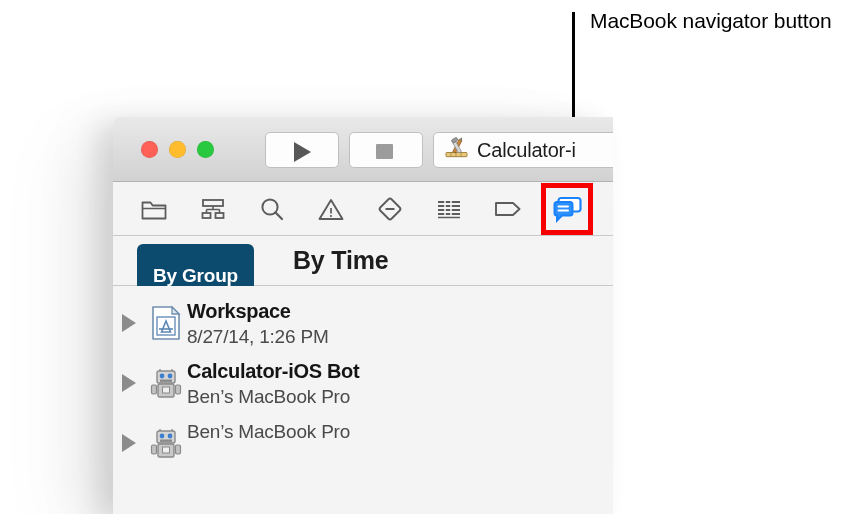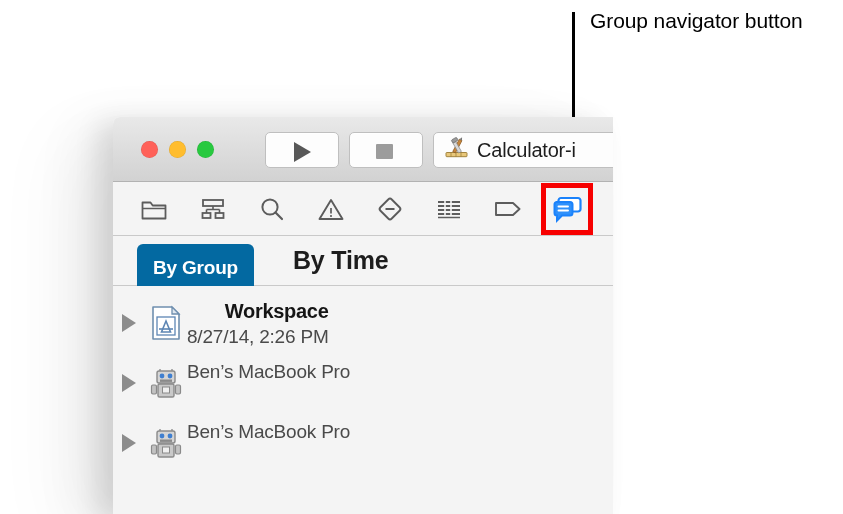--- a/index.html
+++ b/index.html
@@ -168,22 +168,22 @@
     height: 49px;
     background: #f4f4f4;
     border-bottom: 1px solid #c9c9c9;
   }
   #seg-by-group {
     position: absolute;
     left: 24px;
     top: 8px;
     height: 32px;
     line-height: 32px;
-    padding: 8px 16px;
-    background: #0369a1;
+    padding: 16px 16px;
+    background: #0c4a6e;
     color: #ffffff;
     border-radius: 6px;
     font-size: 19px;
     font-weight: bold;
     letter-spacing: -0.2px;
   }
   #seg-by-time {
     position: absolute;
     left: 180px;
     top: 8px;
@@ -198,21 +198,20 @@
   
   #report-list {
     position: relative;
     background: #f4f4f4;
     height: 230px;
     padding-top: 8px;
   }
   .list-row {
     position: relative;
     height: 60px;
-    text-align: right;
   }
   .disclosure {
     position: absolute;
     left: 9px;
     top: 20px;
     width: 0; height: 0;
     border-left: 14px solid #8c8c8c;
     border-top: 9px solid transparent;
     border-bottom: 9px solid transparent;
   }
@@ -238,21 +237,21 @@
   .row-sub {
     font-size: 19px;
     color: #4a4a4a;
     letter-spacing: -0.2px;
     line-height: 25px;
   }
 </style>
 </head>
 <body>
 
-<div id="callout-label">Group navigator button</div>
+<div id="callout-label">MacBook navigator button</div>
 <div id="callout-line"></div>
 
 <div id="window">
 
   <div id="titlebar">
     <div class="traffic-light" id="tl-close"></div>
     <div class="traffic-light" id="tl-min"></div>
     <div class="traffic-light" id="tl-max"></div>
 
     <div class="tb-btn" id="run-button">
@@ -366,39 +365,40 @@
       <div class="disclosure"></div>
       <svg class="row-icon" viewBox="0 0 34 36">
         <path d="M4 2 H23 L30 9 V34 H4 Z" fill="#ffffff" stroke="#6f8faf" stroke-width="1.6" stroke-linejoin="round"></path>
         <path d="M23 2 V9 H30 Z" fill="#dfe7ef" stroke="#6f8faf" stroke-width="1.3"></path>
         <rect x="8" y="12" width="18" height="18" fill="none" stroke="#5d86b4" stroke-width="1.3"></rect>
         <path d="M17 16 L21.5 27 H12.5 Z" fill="none" stroke="#5d86b4" stroke-width="1.6"></path>
         <line x1="10" y1="24" x2="24" y2="24" stroke="#5d86b4" stroke-width="1.6"></line>
       </svg>
       <div class="row-text">
         <div class="row-title">Workspace</div>
-        <div class="row-sub">8/27/14, 2:26 PM</div>
+        <div class="row-sub">8/27/14, 1:26 PM</div>
       </div>
     </div>
 
     <div class="list-row">
       <div class="disclosure"></div>
       <svg class="row-icon" viewBox="0 0 34 36">
         <line x1="11" y1="4" x2="11" y2="7" stroke="#8e8e8e" stroke-width="1.4"></line>
         <line x1="23" y1="4" x2="23" y2="7" stroke="#8e8e8e" stroke-width="1.4"></line>
         <rect x="8" y="6" width="18" height="12" rx="2" fill="#d5d5d5" stroke="#8a8a8a" stroke-width="1.4"></rect>
         <circle cx="13" cy="11" r="2.4" fill="#3f7fd0"></circle>
         <circle cx="21" cy="11" r="2.4" fill="#3f7fd0"></circle>
         <rect x="11" y="14.5" width="12" height="2.4" fill="#8a8a8a"></rect>
         <rect x="9" y="19" width="16" height="13" rx="1.6" fill="#c9c9c9" stroke="#8a8a8a" stroke-width="1.4"></rect>
         <rect x="13.5" y="22" width="7" height="6" fill="#efefef" stroke="#8a8a8a" stroke-width="1"></rect>
         <rect x="2.5" y="20" width="5" height="9" rx="1.4" fill="#c2c2c2" stroke="#8a8a8a" stroke-width="1.2"></rect>
         <rect x="26.5" y="20" width="5" height="9" rx="1.4" fill="#c2c2c2" stroke="#8a8a8a" stroke-width="1.2"></rect>
       </svg>
       <div class="row-text">
+        <div class="row-title">Calculator-iOS Bot</div>
         <div class="row-sub">Ben’s MacBook Pro</div>
       </div>
     </div>
 
     <div class="list-row">
       <div class="disclosure"></div>
       <svg class="row-icon" viewBox="0 0 34 36">
         <line x1="11" y1="4" x2="11" y2="7" stroke="#8e8e8e" stroke-width="1.4"></line>
         <line x1="23" y1="4" x2="23" y2="7" stroke="#8e8e8e" stroke-width="1.4"></line>
         <rect x="8" y="6" width="18" height="12" rx="2" fill="#d5d5d5" stroke="#8a8a8a" stroke-width="1.4"></rect>

